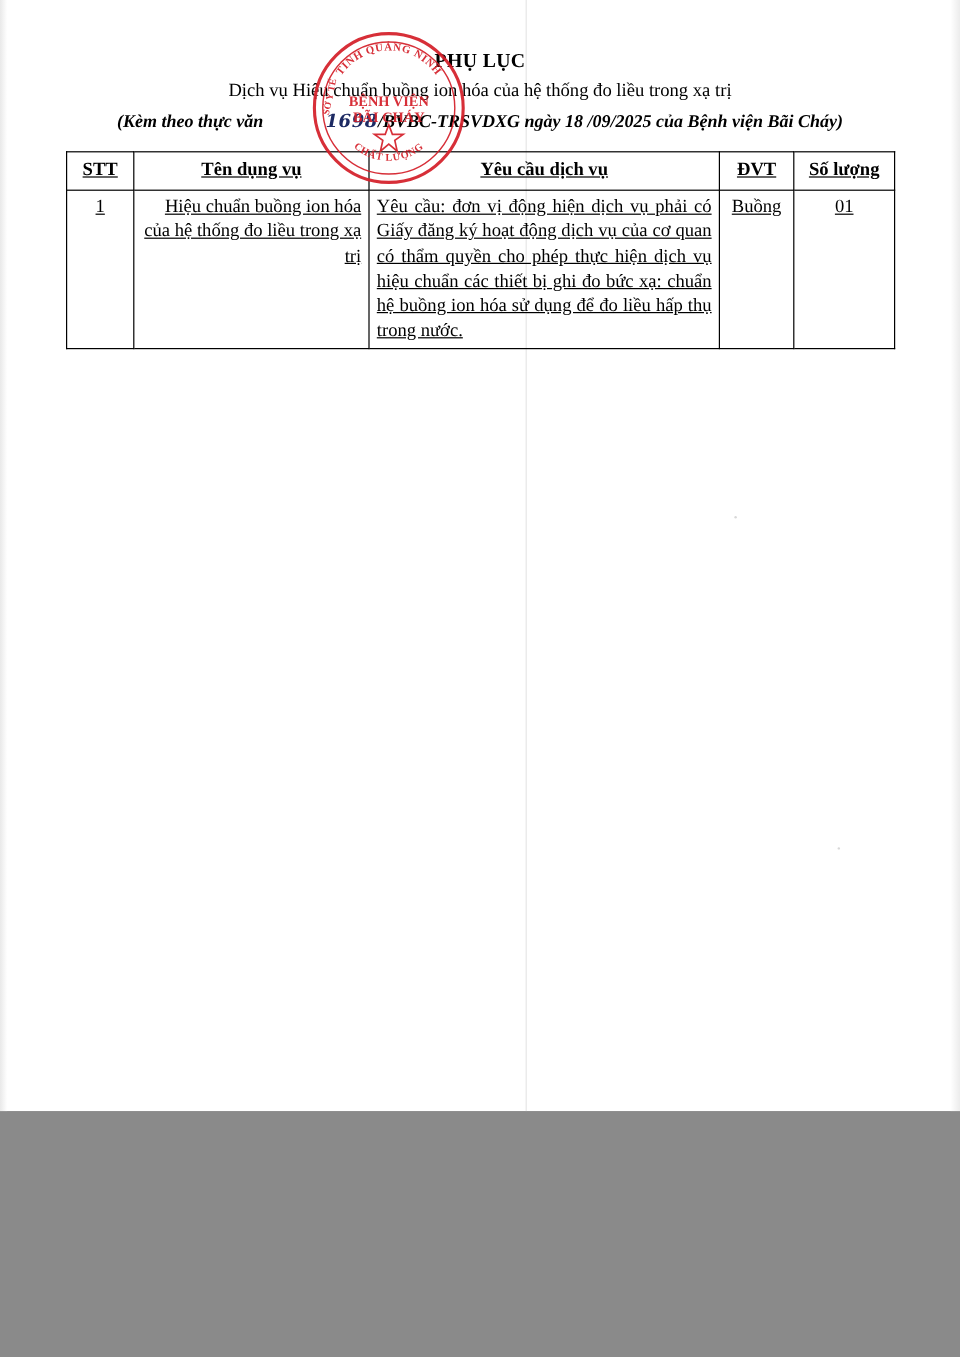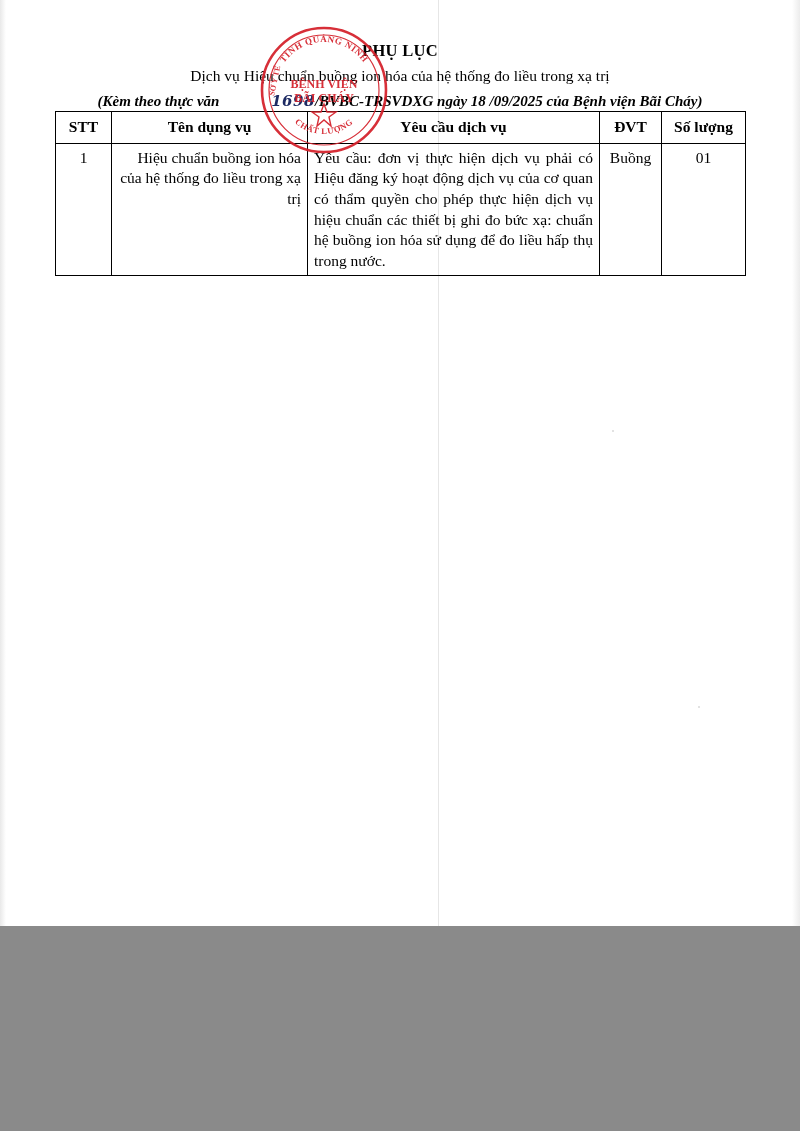--- a/index.html
+++ b/index.html
@@ -90,23 +90,25 @@
     position: absolute;
     left: 258px;
     top: 24px;
     width: 132px;
     height: 132px;
     pointer-events: none;
     opacity: 0.93;
   }
 
   table.detail {
+    margin-top: 14px;
     border-collapse: collapse;
     width: 690px;
     table-layout: fixed;
+    text-decoration: underline;
   }
   table.detail th, table.detail td {
     border: 1px solid #000000;
     padding: 4px 6px;
     vertical-align: top;
     font-size: 15.5px;
     line-height: 1.33;
   }
   table.detail th {
     text-align: center;
@@ -163,21 +165,21 @@
           <th>Tên dụng vụ</th>
           <th>Yêu cầu dịch vụ</th>
           <th>ĐVT</th>
           <th>Số lượng</th>
         </tr>
       </thead>
       <tbody>
         <tr>
           <td class="c-stt">1</td>
           <td class="c-name">Hiệu chuẩn buồng ion hóa của hệ thống đo liều trong xạ trị</td>
-          <td class="c-req">Yêu cầu: đơn vị thực hiện dịch vụ phải có Hiệu đăng ký hoạt động dịch vụ của cơ quan có thẩm quyền cho phép thực hiện dịch vụ hiệu chuẩn các thiết bị ghi đo bức xạ: chuẩn hệ buồng ion hóa sử dụng để đo liều hấp thụ trong nước.</td>
+          <td class="c-req">Yêu cầu: đơn vị động hiện dịch vụ phải có Giấy đăng ký hoạt động dịch vụ của cơ quan có thẩm quyền cho phép thực hiện dịch vụ hiệu chuẩn các thiết bị ghi đo bức xạ: chuẩn hệ buồng ion hóa sử dụng để đo liều hấp thụ trong nước.</td>
           <td class="c-dvt">Buồng</td>
           <td class="c-qty">01</td>
         </tr>
       </tbody>
     </table>
 
   </div>
 
   <svg class="stamp" viewBox="0 0 132 132">
     <defs>

